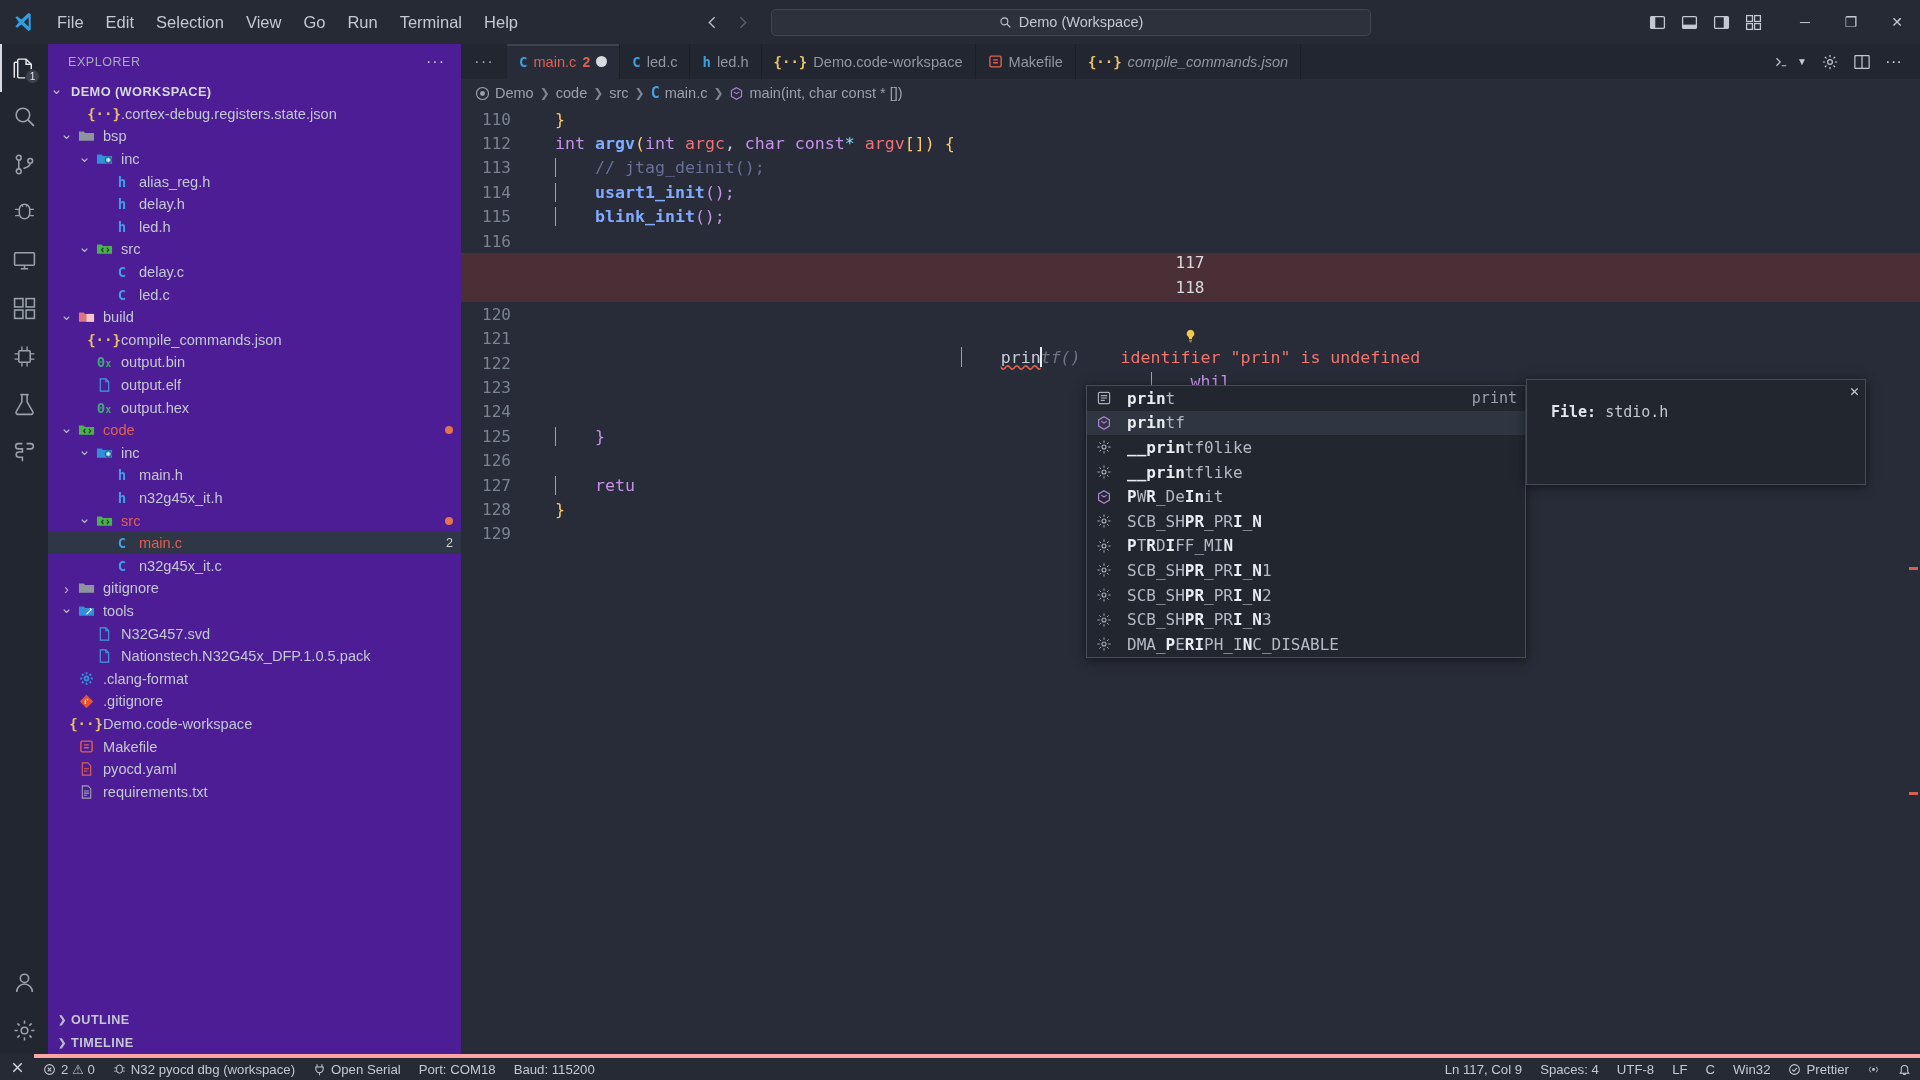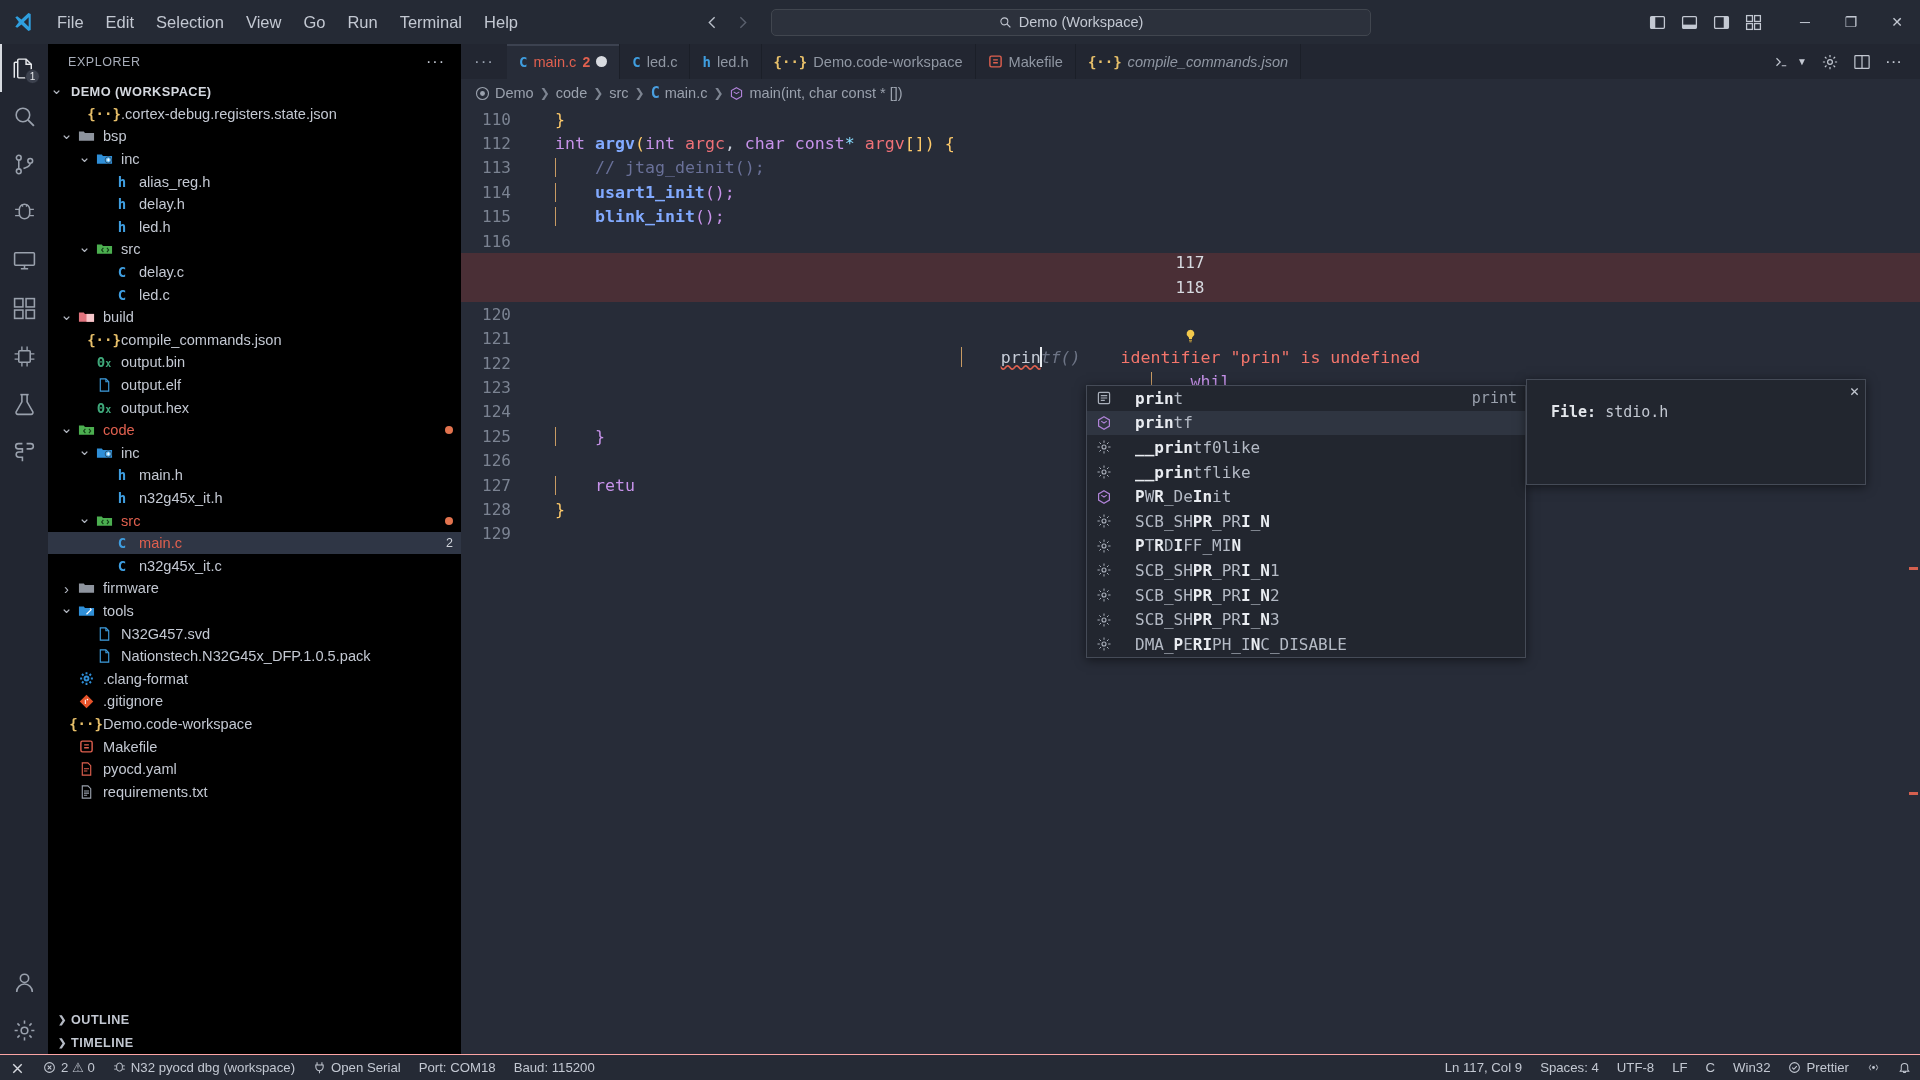--- a/index.html
+++ b/index.html
@@ -69,21 +69,21 @@
   .act-badge {
     position: absolute; right: 8px; bottom: 8px; min-width: 15px; height: 15px;
     background: #3c414e; color: #e7e9ed; border-radius: 8px; font-size: 10px;
     display: flex; align-items: center; justify-content: center; padding: 0 3px;
     border: 1px solid #222631;
   }
   .act-spacer { flex: 1; }
 
   
   .sidebar {
-    width: 413px; background: #000000; display: flex; flex-direction: column;
+    width: 413px; background: #4c1d95; display: flex; flex-direction: column;
     flex: 0 0 413px; min-height: 0;
   }
   .sidebar-header {
     height: 36px; display: flex; align-items: center; padding: 0 8px 0 20px;
     color: #a7adb9; font-size: 12.5px; letter-spacing: .55px;
   }
   .sidebar-title { flex: 1; }
   .sb-actions { color: #c3c8d2; font-size: 16px; padding: 0 8px; letter-spacing: 1px; }
 
   .tree { flex: 1; overflow: hidden; padding-top: 0; }
@@ -173,21 +173,21 @@
     vertical-align: -4px; margin: 0 -1px;
   }
 
   
   .suggest {
     position: absolute; left: 625px; top: 278px; width: 440px; background: #22262f;
     border: 1px solid #454b57; box-shadow: 0 2px 10px rgba(0,0,0,.5);
     font-family: "DejaVu Sans Mono", monospace; z-index: 40;
   }
   .sg-row {
-    height: 24.6px; display: flex; align-items: center; padding: 0 8px; gap: 23px;
+    height: 24.6px; display: flex; align-items: center; padding: 0 8px; gap: 15px;
     color: #b4bac5; font-size: 16px; white-space: nowrap;
   }
   .sg-row.selected { background: #2f3541; }
   .sg-ico { width: 17px; display: flex; align-items: center; justify-content: center; flex: 0 0 17px; }
   .sg-label { flex: 1; }
   .sg-label b { color: #e9ecf1; font-weight: bold; }
   .sg-detail { color: #9aa1ad; font-size: 15px; padding-left: 12px; }
 
   .sg-doc {
     position: absolute; left: 1065px; top: 272px; width: 340px; height: 106px;
@@ -203,22 +203,22 @@
   .sg-doc-close {
     position: absolute; right: 6px; top: 4px; color: #c3c8d2; font-size: 15px; line-height: 1;
   }
 
   
   .scroll-deco { position: absolute; right: 0; top: 0; width: 14px; bottom: 0; }
   .deco-mark { position: absolute; right: 2px; width: 9px; height: 3px; background: #d4604f; }
 
   
   .statusbar {
-    height: 26px; background: #252a35; display: flex; align-items: flex-start;
-    flex: 0 0 26px; color: #c3c8d2; font-size: 13.2px; border-top: 1px solid #fca5a5;
+    height: 26px; background: #252a35; display: flex; align-items: flex-end;
+    flex: 0 0 26px; color: #c3c8d2; font-size: 13.2px; border-top: 4px solid #fca5a5;
   }
   .st-remote {
     width: 34px; height: 26px; background: #252a35; display: flex; align-items: center;
     justify-content: center; color: #d7dae0; font-size: 15px;
   }
   .st-item { display: flex; align-items: center; gap: 5px; padding: 0 9px; height: 100%; }
   .st-right { margin-left: auto; display: flex; align-items: center; height: 100%; }
 
   svg { display: block; }
 </style>
@@ -582,21 +582,21 @@
           </div>
           <div class="tree-row ind-1">
             <span class="tw" style="font-size: 15px;">›</span>
             <span class="ticon">
               <span>
                 <svg width="17" height="14" viewBox="0 0 18 14">
                   <path fill="#8e949e" d="M1 2.2h5.1l1.3 1.5H17v8.4H1z"></path>
                 </svg>
               </span>
             </span>
-            <span class="tlabel">firmware</span>
+            <span class="tlabel">gitignore</span>
           </div>
           <div class="tree-row ind-1">
             <span class="tw" style="font-size: 15px; margin-top: -5px;">⌄</span>
             <span class="ticon">
               <span>
                 <svg width="17" height="14" viewBox="0 0 18 14">
                   <path fill="#2f8fd8" d="M1 2.2h5.1l1.3 1.5H17v8.4H1z"></path>
                   <path fill="none" stroke="#fff" stroke-width="1.3" d="M9 10.5l5-5M12.7 4.2l1.6 1.6"></path>
                 </svg>
               </span>

